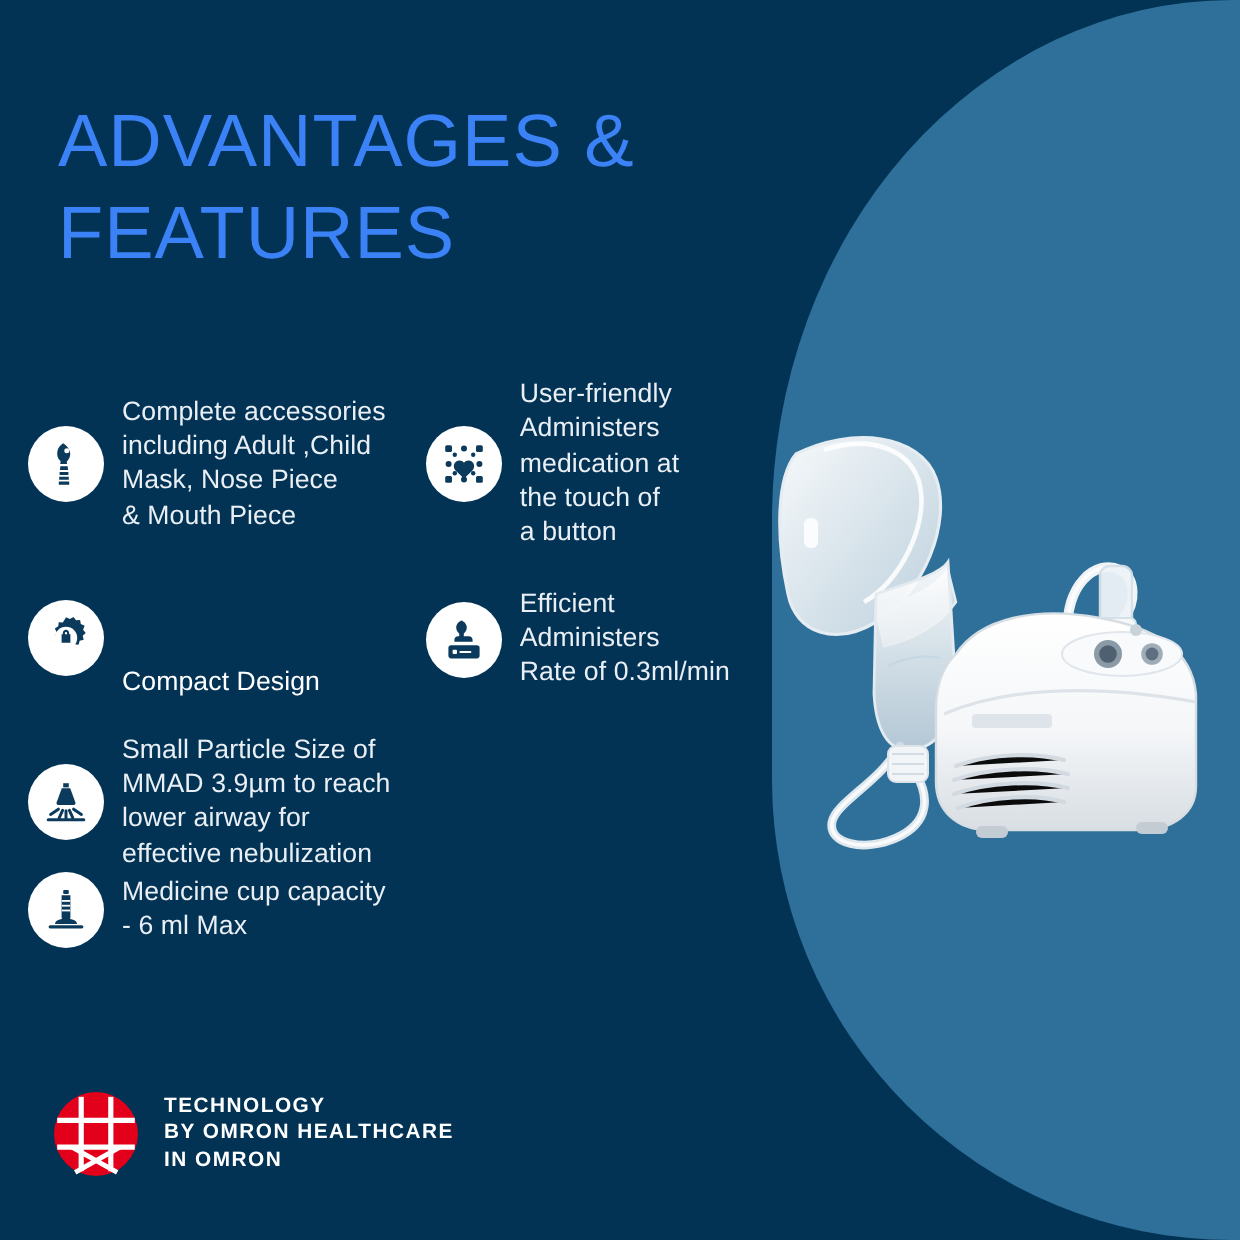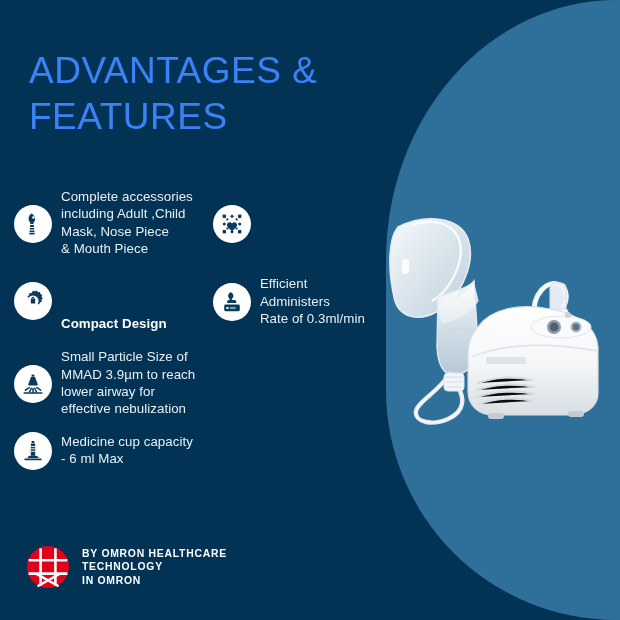--- a/index.html
+++ b/index.html
@@ -77,26 +77,26 @@
     margin-top: 2px;
   }
   .ficon svg { display: block; }
   .ftext {
     margin-left: 9px;
     color: #E9EFF4;
     font-size: 13.3px;
     line-height: 17.3px;
     letter-spacing: 0.05px;
   }
-  .ftext.bold { font-weight: bold; color: #FFFFFF; margin-top: 45px; }
+  .ftext.bold { font-weight: normal; color: #FFFFFF; margin-top: 45px; }
 
   
   .row1 { margin-bottom: 13px; }
   .row2 { margin-bottom: 16px; }
-  .row3 { margin-bottom: 13px; }
+  .row3 { }
 
   
   .row2 .col1 { align-items: center; }
   .row2 .col1 .ficon { margin-top: 0; }
   .row4 .col1 .ficon, .row4 .col2 .ficon { margin-top: 1px; }
 
   
   #product {
     position: absolute;
     left: 382px;
@@ -236,20 +236,25 @@
             <circle cx="12" cy="4.3" r="1.5"></circle>
             <circle cx="12" cy="19.7" r="1.5"></circle>
             <circle cx="4.3" cy="12" r="1.5"></circle>
             <circle cx="19.7" cy="12" r="1.5"></circle>
             <circle cx="7.4" cy="7.4" r="1.1"></circle>
             <circle cx="16.6" cy="7.4" r="1.1"></circle>
             <circle cx="7.4" cy="16.6" r="1.1"></circle>
             <circle cx="16.6" cy="16.6" r="1.1"></circle>
           </svg>
         </span>
+        <span class="ftext" style="white-space:pre-line">User-friendly
+Administers
+medication at
+the touch of
+a button</span>
       </div>
     </div>
 
     <div class="frow row2">
       <div class="fcell col1">
         <span class="ficon">
           <svg width="24" height="24" viewBox="0 0 24 24" fill="#0B3A5D">
             <path d="M12 1.6l1.9.85 1.85-1.0 1.25 1.7 2.05-.15.35 2.05 1.9.85-.75 1.95 1.3 1.6-1.5 1.4.5 2.0-2.0.55-.6 1.95-2.05-.25-1.45 1.5-1.75-1.1-1.9.8-.95-1.85-2.05-.3.05-2.05-1.7-1.15.9-1.85-.95-1.85 1.75-1.1.2-2.05 2.05.1 1.1-1.75z"></path>
             <circle cx="12" cy="12" r="5.6" fill="#FFFFFF"></circle>
             <path d="M10.4 9.6c0-1.0.75-1.75 1.6-1.75s1.6.75 1.6 1.75v.5h.6v4.3H9.8V10.1h.6zm1.05.5h1.1v-.5c0-.35-.25-.6-.55-.6s-.55.25-.55.6z"></path>
@@ -325,19 +330,19 @@
           <path d="M2.6 15.2 H 41.4"></path>
           <path d="M2.6 28.6 H 41.4"></path>
         </g>
         <g stroke="#FFFFFF" stroke-width="2.4" fill="none">
           <path d="M10.0 28.6 L 32.6 41.2"></path>
           <path d="M34.0 28.6 L 11.6 41.2"></path>
         </g>
       </svg>
     </span>
     <span id="tech-lines">
+      <span>TECHNOLOGY</span>
       <span>BY OMRON HEALTHCARE</span>
-      <span>TECHNOLOGY</span>
       <span>IN OMRON</span>
     </span>
   </div>
 
 </div>
 
 </body></html>

